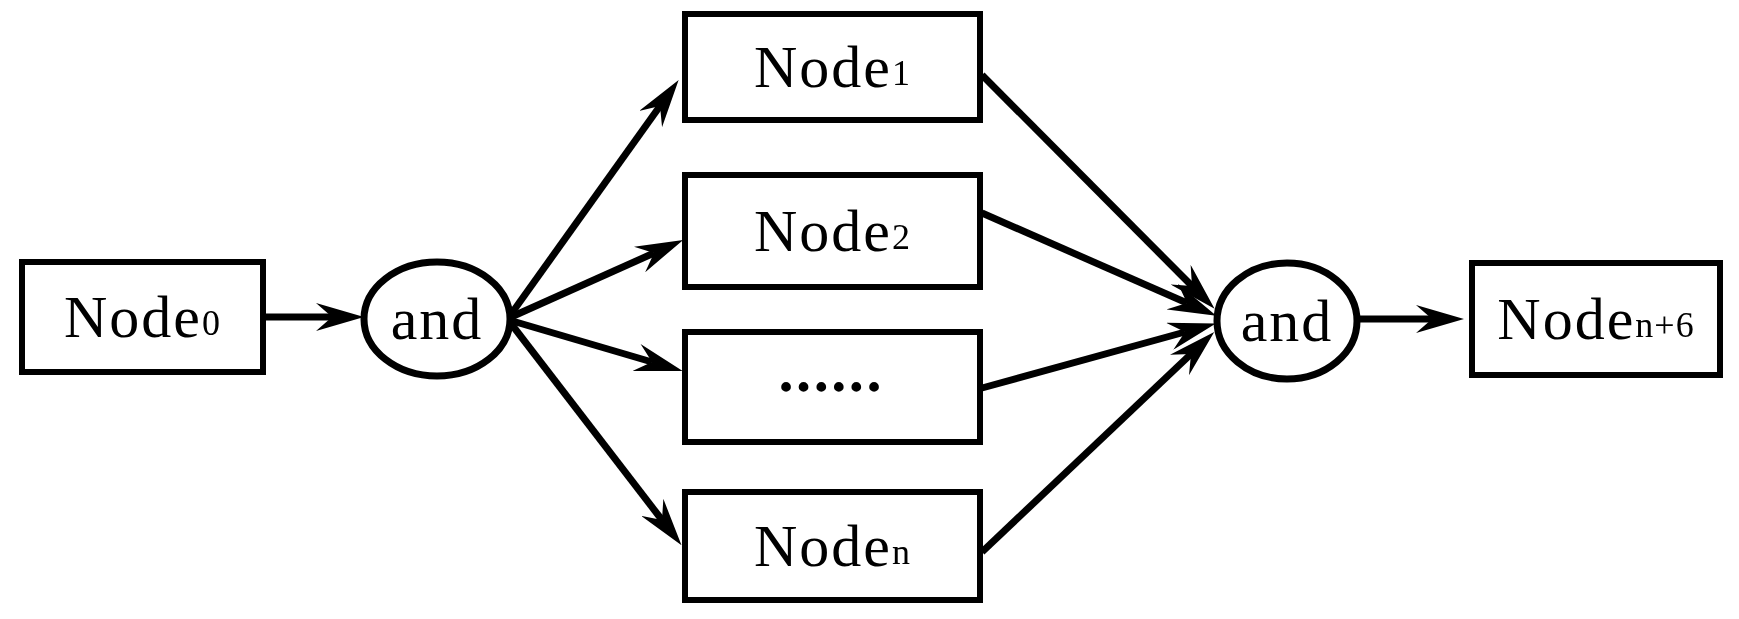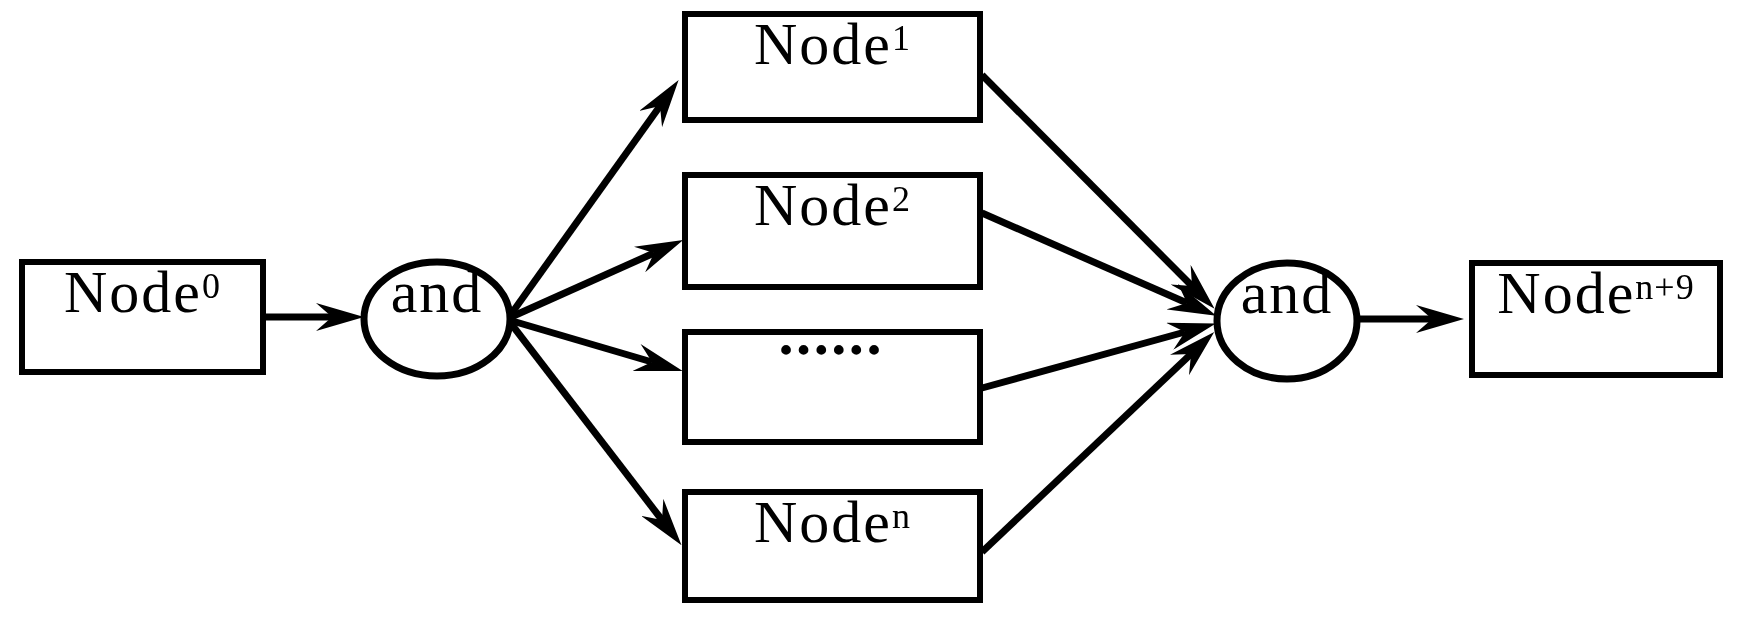--- a/index.html
+++ b/index.html
@@ -16,21 +16,21 @@
     overflow: hidden;
   }
   .canvas svg {
     position: absolute;
     left: 0;
     top: 0;
   }
   .lbl {
     position: absolute;
     display: flex;
-    align-items: flex-start;
+    align-items: center;
     justify-content: center;
     font-size: 60px;
     color: #000000;
     letter-spacing: 2px;
     line-height: 1;
     white-space: nowrap;
     pointer-events: none;
   }
   .lbl .sub {
     font-size: 0.6em;
@@ -111,16 +111,16 @@
     <span>Node</span>
       <span class="sub">n</span>
   </div>
 
   <div class="lbl" style="left:1217px; top:263px; width:140px; height:116px;">
     <span>and</span>
   </div>
 
   <div class="lbl" style="left:1472px; top:263px; width:248px; height:112px;">
     <span>Node</span>
-      <span class="sub">n+9</span>
+      <span class="sub">n+6</span>
   </div>
 
 </div>
 
 </body></html>

